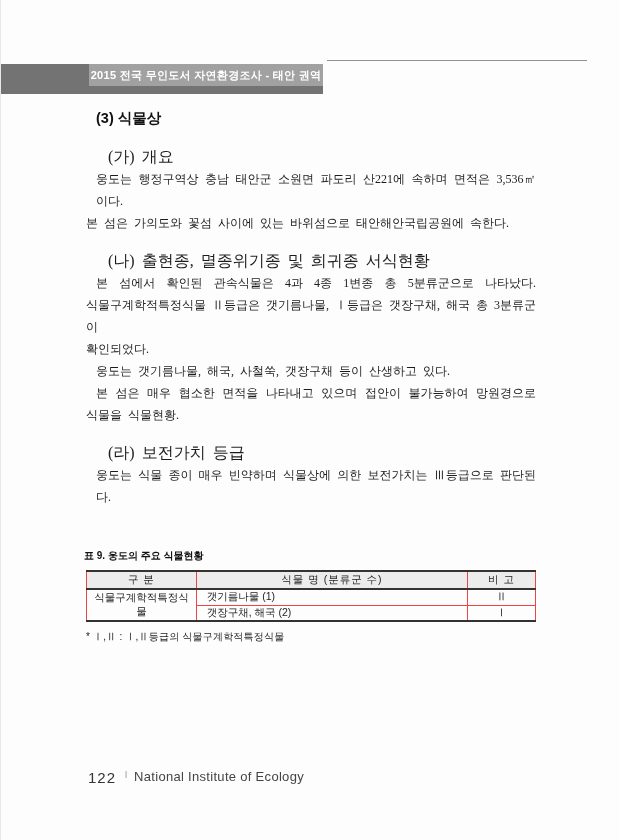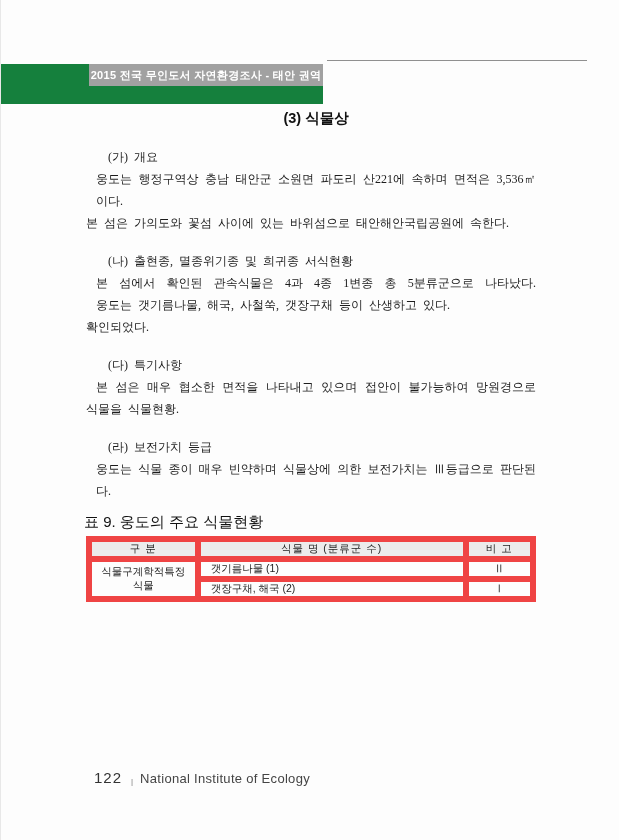--- a/index.html
+++ b/index.html
@@ -9,22 +9,22 @@
     width:619px; height:840px;
     background:#fdfdfd;
     border-left:1px solid #e8e8e8;
     overflow:hidden;
     font-family:"Liberation Serif", serif;
     color:#1c1c1c;
   }
   
   .band {
     position:absolute; top:64px; left:0;
-    width:322px; height:40px;
-    background:#15803d;
+    width:322px; height:30px;
+    background:#737373;
   }
   .band-title {
     position:absolute; top:0; left:88px;
     width:234px; height:22px;
     background:#a1a1a1;
     color:#ffffff;
     font-family:"Liberation Sans", sans-serif;
     font-weight:bold; font-size:11px; line-height:22px;
     text-align:center; letter-spacing:0.3px;
     white-space:nowrap;
@@ -34,53 +34,53 @@
     width:260px; height:1px; background:#909090;
   }
   
   .content {
     position:absolute; top:108px; left:85px;
     width:450px;
   }
   .sec-title {
     font-family:"Liberation Sans", sans-serif;
     font-weight:bold; font-size:14.5px; line-height:20px;
-    padding-left:10px; color:#111;text-align:center;
+    padding-left:10px; color:#111;
   }
   .para-heading {
-    font-size:12px; line-height:22px;
+    font-size:16px; line-height:22px;
     padding-left:22px;
     margin-top:16px;
     word-spacing:3px;
   }
   .ln {
     font-size:12px; line-height:22px;
     word-spacing:3px;
   }
   .just { text-align:justify; text-align-last:justify; text-justify:inter-word; }
   .ind1 { padding-left:10px; }
   
   .tbl-caption {
     font-family:"Liberation Sans", sans-serif;
-    font-weight:normal; font-size:15px; line-height:16px;
-    margin-top:12px; margin-left:-2px;
+    font-weight:bold; font-size:10px; line-height:16px;
+    margin-top:40px; margin-left:-2px;
     color:#111;
   }
   table.main {
     margin-top:6px;
     width:450px;
     border-collapse:collapse;
     font-family:"Liberation Sans", sans-serif;
     font-size:10.5px;
     color:#222;
     border-top:2px solid #333;
     border-bottom:2px solid #333;
   }
   table.main th, table.main td {
-    border:6px solid #ef4444;
+    border:1px solid #ef4444;
     padding:0 6px;
     height:16px;
     text-align:center;
     vertical-align:middle;
   }
   table.main th {
     background:#ececec;
     font-weight:normal;
     height:18px;
     border-bottom:2px solid #333;
@@ -88,22 +88,22 @@
   }
   table.main td.name-cell { text-align:left; padding-left:10px; }
   .tbl-footnote {
     font-family:"Liberation Sans", sans-serif;
     font-size:10px; line-height:14px;
     margin-top:8px; color:#222;
     letter-spacing:0.2px;
   }
   
   .footer {
-    position:absolute; top:769px; left:93px;
-    display:flex; align-items:flex-end;
+    position:absolute; top:769px; left:87px;
+    display:flex; align-items:flex-start;
     font-family:"Liberation Sans", sans-serif;
     color:#333;
   }
   .page-num { font-size:15px; letter-spacing:1px; }
   .footer-sep { font-size:8px; color:#777; margin:0 7px 0 9px; }
   .footer-org { font-size:13px; color:#444; letter-spacing:0.3px; }
 </style>
 </head>
 <body>
 
@@ -117,24 +117,24 @@
   <div class="content">
 
     <div class="sec-title">(3) 식물상</div>
 
     <div class="para-heading" style="margin-top:18px;">(가) 개요</div>
     <div class="ln just ind1">웅도는 행정구역상 충남 태안군 소원면 파도리 산221에 속하며 면적은 3,536㎡이다.</div>
     <div class="ln">본 섬은 가의도와 꽃섬 사이에 있는 바위섬으로 태안해안국립공원에 속한다.</div>
 
     <div class="para-heading">(나) 출현종, 멸종위기종 및 희귀종 서식현황</div>
     <div class="ln just ind1">본 섬에서 확인된 관속식물은 4과 4종 1변종 총 5분류군으로 나타났다.</div>
+    <div class="ln just">식물구계학적특정식물 Ⅱ등급은 갯기름나물, Ⅰ등급은 갯장구채, 해국 총 3분류군이</div>
+    <div class="ln">확인되었다.</div>
     <div class="ln ind1">웅도는 갯기름나물, 해국, 사철쑥, 갯장구채 등이 산생하고 있다.</div>
-    <div class="ln">확인되었다.</div>
 
-    <div class="para-heading">(다) 특기사항</div>
     <div class="ln just ind1">본 섬은 매우 협소한 면적을 나타내고 있으며 접안이 불가능하여 망원경으로</div>
     <div class="ln">식물을 식물현황.</div>
 
     <div class="para-heading">(라) 보전가치 등급</div>
     <div class="ln just ind1">웅도는 식물 종이 매우 빈약하며 식물상에 의한 보전가치는 Ⅲ등급으로 판단된다.</div>
 
     <div class="tbl-caption">표 9. 웅도의 주요 식물현황</div>
 
     <table class="main">
       <colgroup>
@@ -155,20 +155,21 @@
           <td class="name-cell">갯기름나물 (1)</td>
           <td>Ⅱ</td>
         </tr>
         <tr>
           <td class="name-cell">갯장구채, 해국 (2)</td>
           <td>Ⅰ</td>
         </tr>
       </tbody>
     </table>
 
+    <div class="tbl-footnote">* Ⅰ,Ⅱ : Ⅰ,Ⅱ등급의 식물구계학적특정식물</div>
   </div>
 
   <div class="footer">
     <span class="page-num">122</span>
     <span class="footer-sep">|</span>
     <span class="footer-org">National Institute of Ecology</span>
   </div>
 
 </div>
 

